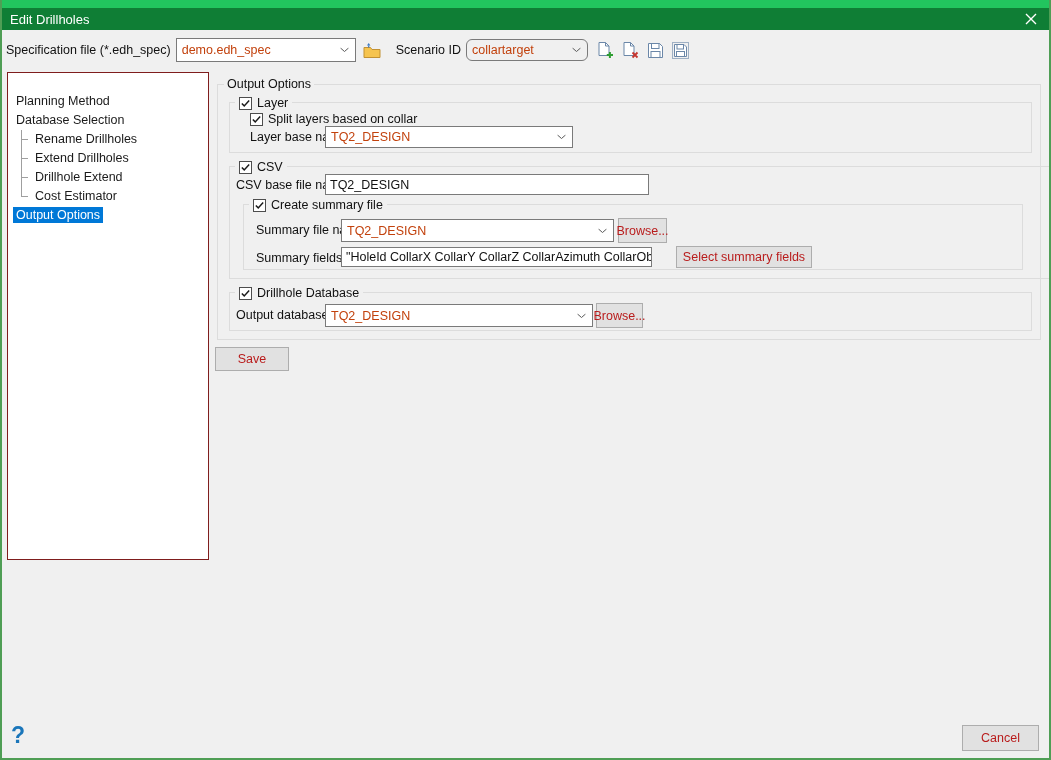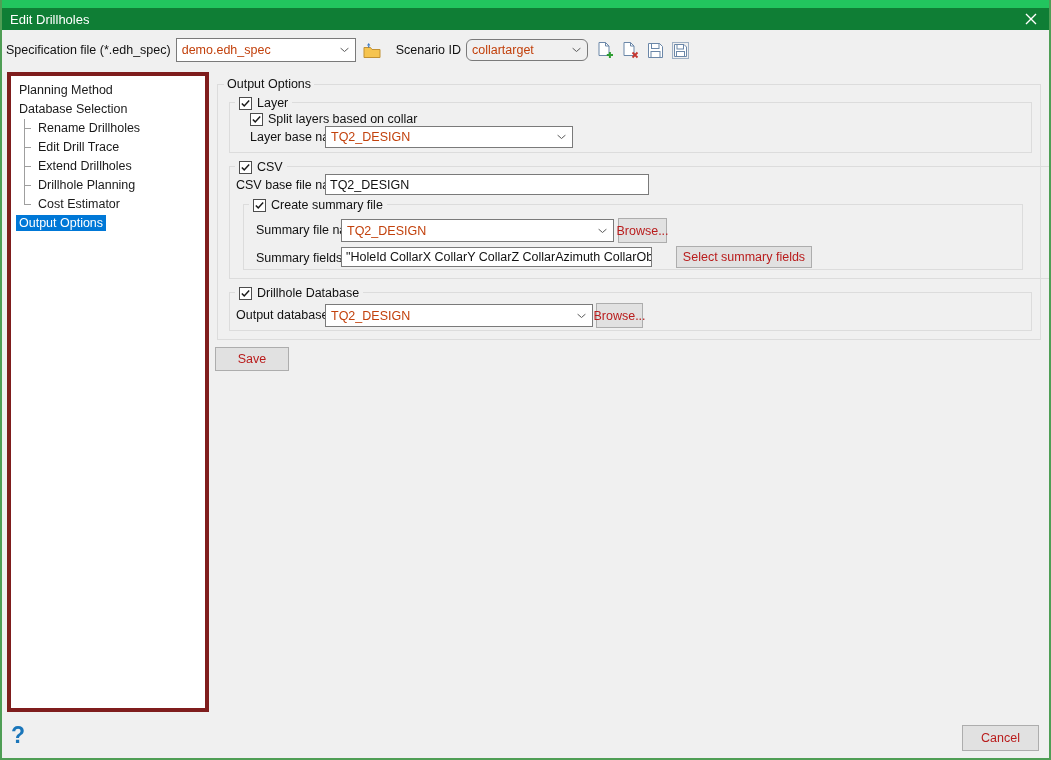--- a/index.html
+++ b/index.html
@@ -13,22 +13,22 @@
   .titlebar .close { width:40px; height:28px; display:flex; align-items:center; justify-content:center; cursor:pointer; }
   
   .toolbar { position:absolute; left:4px; top:36px; height:28px; display:flex; align-items:center; }
   .lbl { font-size:12.5px; color:#111; white-space:nowrap; }
   .combo { position:relative; height:24px; background:#fff; border:1px solid #7a7a7a;
            display:flex; align-items:center; padding:0 20px 0 5px; font-size:12.5px; color:#c2410c; cursor:default; }
   .combo .chev { position:absolute; right:6px; top:50%; transform:translateY(-50%); line-height:0; }
   .combo.gray { background:#f0f0f0; }
   .iconbtn { display:inline-flex; align-items:center; justify-content:center; width:22px; height:22px; cursor:pointer; line-height:0; }
   
-  .tree { position:absolute; left:5px; top:72px; width:202px; height:640px; background:#fff;
-          border:4px solid #7f1d1d; padding-top:5px; overflow:hidden; }
+  .tree { position:absolute; left:5px; top:72px; width:202px; height:488px; background:#fff;
+          border:1px solid #7f1d1d; padding-top:19px; overflow:hidden; }
   .tree-item { height:19px; line-height:18px; font-size:12.5px; color:#1a1a1a; white-space:nowrap; cursor:default; }
   .tree-item.root { padding-left:5px; }
   .tree-children { position:relative; }
   .tree-children::before { content:''; position:absolute; left:13px; top:0; height:calc(100% - 10px); width:1px; background:#9f9f9f; }
   .tree-item.child { position:relative; padding-left:24px; }
   .tree-item.child::before { content:''; position:absolute; left:13px; top:9px; width:7px; height:1px; background:#9f9f9f; }
   .tree-label { padding:1px 3px; }
   .tree-label.selected { background:#0078d7; color:#fff; }
   
   .groupbox { position:absolute; border:1px solid #dcdcdc; }
@@ -116,23 +116,22 @@
         <rect x="4.5" y="9.5" width="8" height="5" fill="#fff" stroke="#6b87a8"></rect>
       </svg>
     </span>
   </div>
 
   <div class="tree">
       <div class="tree-item root"><span class="tree-label">Planning Method</span></div>
       <div class="tree-item root"><span class="tree-label">Database Selection</span></div>
       <div class="tree-children">
         <div class="tree-item child"><span class="tree-label">Rename Drillholes</span></div>
-        <div class="tree-item child"><span class="tree-label">Edit Drill Trace</span></div>
         <div class="tree-item child"><span class="tree-label">Extend Drillholes</span></div>
-        <div class="tree-item child"><span class="tree-label">Drillhole Planning</span></div>
+        <div class="tree-item child"><span class="tree-label">Drillhole Extend</span></div>
         <div class="tree-item child"><span class="tree-label">Cost Estimator</span></div>
       </div>
       <div class="tree-item root"><span class="tree-label selected">Output Options</span></div>
     </div>
 
   <div class="groupbox" style="left:215px; top:84px; width:824px; height:256px;">
     <span class="gb-title">Output Options</span>
 
     <div class="groupbox" style="left:11px; top:17px; width:803px; height:51px;">
       <span class="gb-head">

